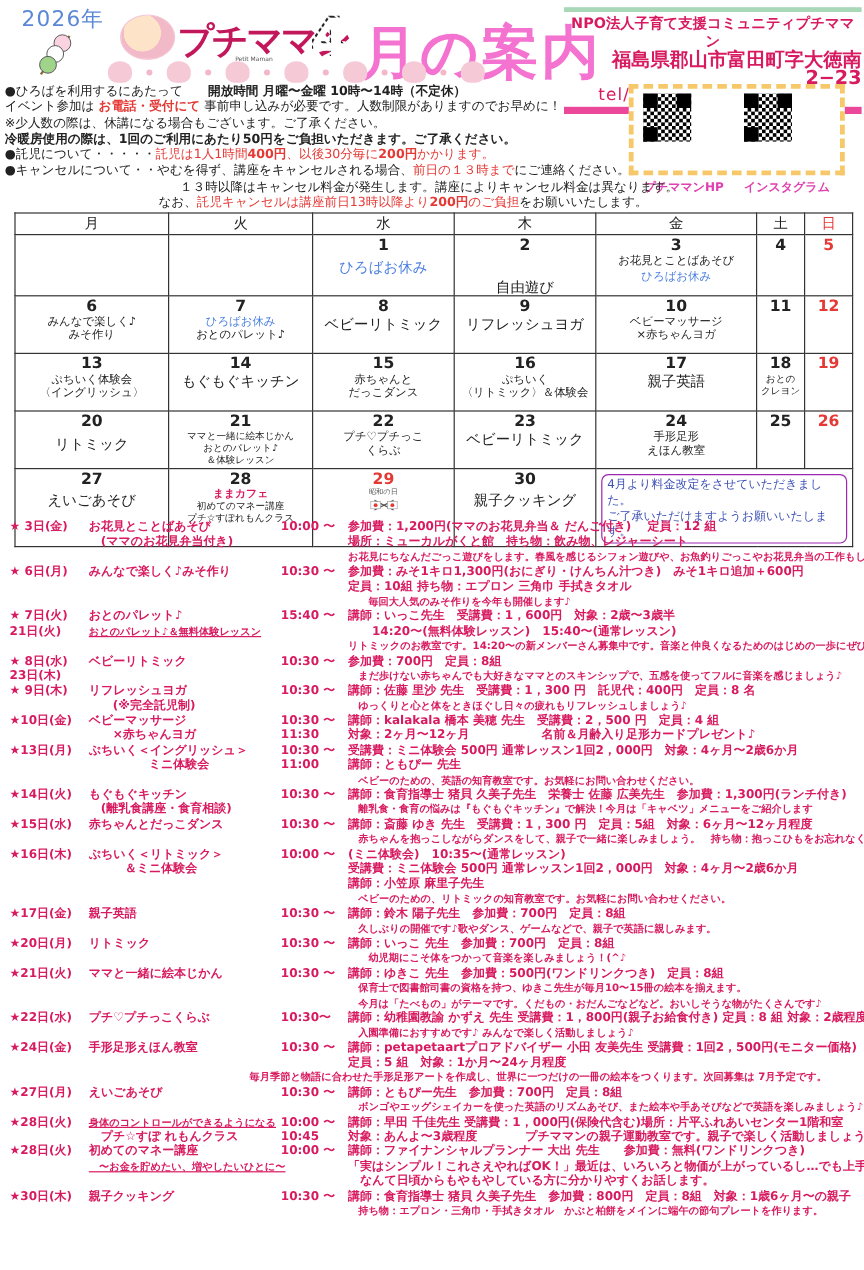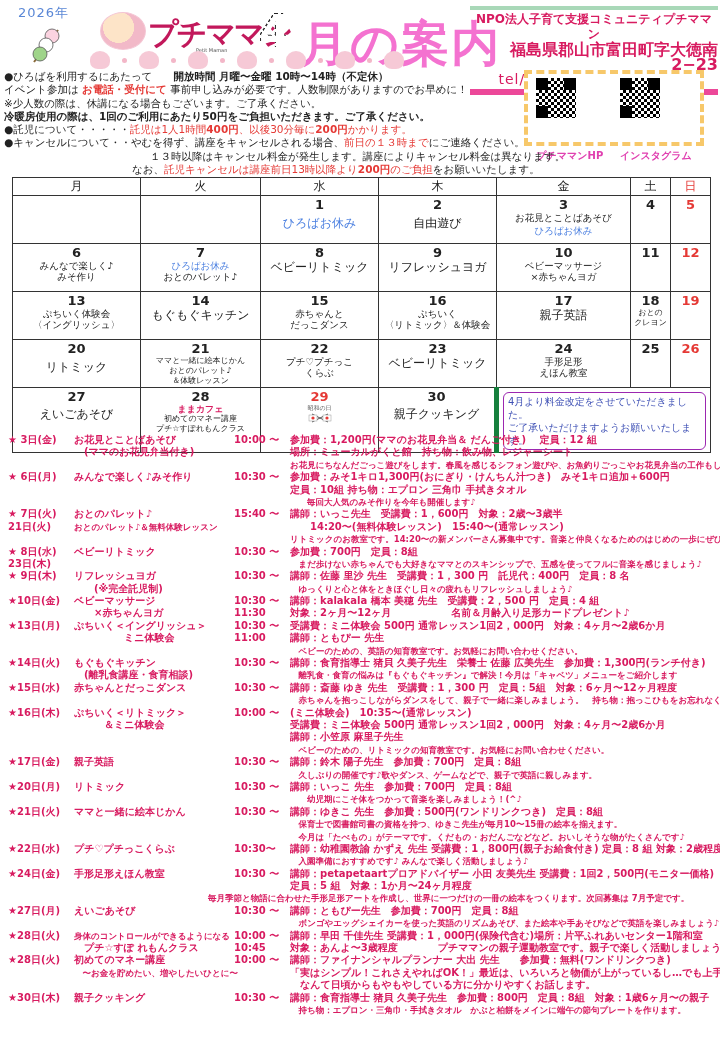--- a/index.html
+++ b/index.html
@@ -1,18 +1,18 @@
 <!DOCTYPE html>
 <html><head>
 <meta charset="utf-8">
 <style>
   * { box-sizing: border-box; margin: 0; padding: 0; }
   body { width: 720px; height: 1058px; background: #ffffff; font-family: "DejaVu Sans", sans-serif; color: #222; overflow: hidden; position: relative; }
   .header { position: absolute; left: 0; top: 0; width: 720px; height: 70px; }
-  .year { position: absolute; left: 18px; top: 4px; font-size: 13px; color: #5a87d6; letter-spacing: 1px; font-family: "DejaVu Sans", sans-serif; }
+  .year { position: absolute; left: 18px; top: 4px; font-size: 18px; color: #5a87d6; letter-spacing: 1px; font-family: "DejaVu Sans", sans-serif; }
   .dango { position: absolute; left: 28px; top: 26px; width: 36px; height: 40px; }
   .mom { position: absolute; left: 100px; top: 12px; width: 46px; height: 38px; border-radius: 50%; background: radial-gradient(circle at 40% 40%, #fde4c8 0 45%, #f2b9c8 46% 100%); border: 1px solid #f4c6d4; }
   .brand { position: absolute; left: 148px; top: 14px; font-size: 30px; color: #c2185b; font-weight: bold; font-family: "DejaVu Serif", serif; letter-spacing: -2px; }
   .brand-sub { position: absolute; left: 196px; top: 47px; font-size: 5px; color: #555; }
   .big4 { position: absolute; left: 258px; top: 8px; font-size: 46px; font-weight: bold; color: #333; line-height: 46px; text-shadow: 1px 1px 0 #fff; background: repeating-linear-gradient(45deg,#222 0 3px,#fff 3px 5px); -webkit-background-clip: text; color: transparent; }
   .title-rest { position: absolute; left: 300px; top: 12px; font-size: 48px; font-weight: bold; color: #f472d0; letter-spacing: 2px; }
   .sakura-row { position: absolute; left: 90px; top: 50px; width: 370px; height: 20px; display: flex; gap: 12px; align-items: center; }
   .sakura { width: 20px; height: 18px; border-radius: 50% 50% 40% 40%; background: #f6c9d6; }
   .dot { width: 5px; height: 5px; border-radius: 50%; background: #f3b7c8; }
 
@@ -53,21 +53,21 @@
   .notebox { margin: 2px 4px; border: 1.5px solid #9c27b0; border-radius: 6px; color: #3f51b5; font-size: 10px; line-height: 13px; text-align: left; padding: 2px 4px; }
 
   .events { position: absolute; left: 8px; top: 434px; width: 712px; font-size: 10px; line-height: 12.2px; color: #d81b60; font-weight: bold; }
   .ev-row { position: relative; height: 12.4px; white-space: nowrap; }
   .ev-row span { position: absolute; top: 0; }
   .c-date { left: 0; }
   .c-title { left: 66px; }
   .c-time { left: 226px; }
   .c-detail { left: 282px; }
   .ev-row .note { font-size: 8.5px; }
-  .ev-row .sub { font-size: 8.5px; }
+  .ev-row .sub { font-size: 8.5px; text-decoration: underline; }
 </style>
 </head>
 <body>
 
 <div class="header">
   <div class="year">2026年</div>
   <svg class="dango" viewBox="0 0 36 40">
     <line x1="6" y1="36" x2="30" y2="4" stroke="#8a6a3a" stroke-width="2"></line>
     <circle cx="24" cy="10" r="7" fill="#fbd3e0" stroke="#555" stroke-width="0.8"></circle>
     <circle cx="18" cy="19" r="7" fill="#fff" stroke="#555" stroke-width="0.8"></circle>
@@ -147,21 +147,21 @@
   <tr>
     <td></td>
     <td></td>
     <td>
           <div class="num">1</div>
           <div style="height:4px"></div>
           <div class="ev blue">ひろばお休み</div>
         </td>
     <td>
           <div class="num">2</div>
-          <div class="ev" style="margin-top:4px">自由遊び</div>
+          <div class="ev" style="margin-top:20px">自由遊び</div>
         </td>
     <td>
           <div class="num">3</div>
           <div class="small">お花見とことばあそび</div>
           <div class="small blue" style="margin-top:2px">ひろばお休み</div>
         </td>
     <td>
           <div class="num">4</div>
         </td>
     <td class="sun">
@@ -284,21 +284,21 @@
             <line x1="20" y1="2" x2="4" y2="10" stroke="#555"></line>
             <rect x="1" y="3" width="8" height="6" fill="#fff" stroke="#999" stroke-width="0.5"></rect>
             <circle cx="5" cy="6" r="1.6" fill="#e53935"></circle>
             <rect x="15" y="3" width="8" height="6" fill="#fff" stroke="#999" stroke-width="0.5"></rect>
             <circle cx="19" cy="6" r="1.6" fill="#e53935"></circle>
           </svg></td>
     <td>
           <div class="num">30</div>
           <div class="ev" style="margin-top:3px">親子クッキング</div>
         </td>
-    <td colspan="3" style="border-left:5px solid #15803d">
+    <td colspan="3" style="border-left:1px solid #15803d">
           <div class="notebox">
             <div>4月より料金改定をさせていただきました。</div>
             <div>ご了承いただけますようお願いいたします。</div>
           </div>
         </td>
   </tr>
 </tbody>
   </table>
 
 <div class="events" id="events">

